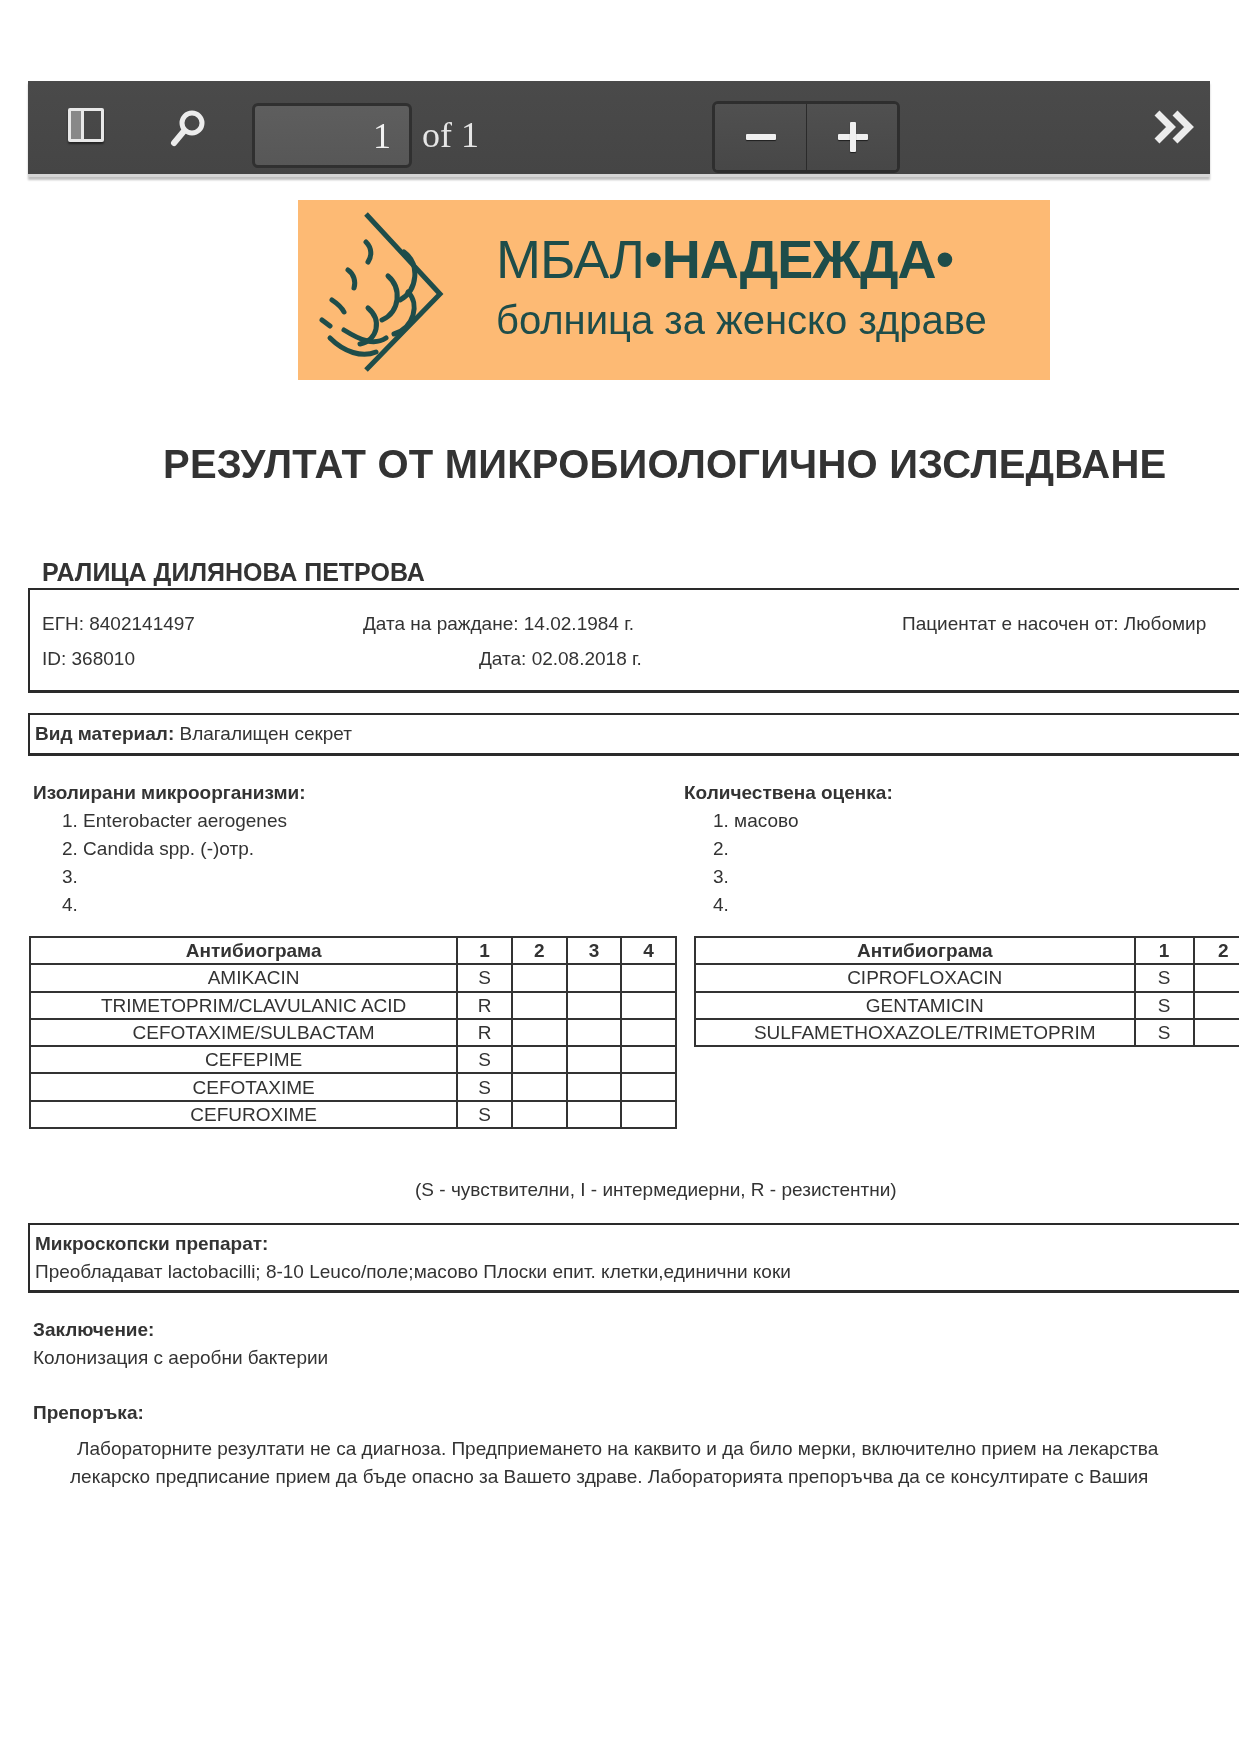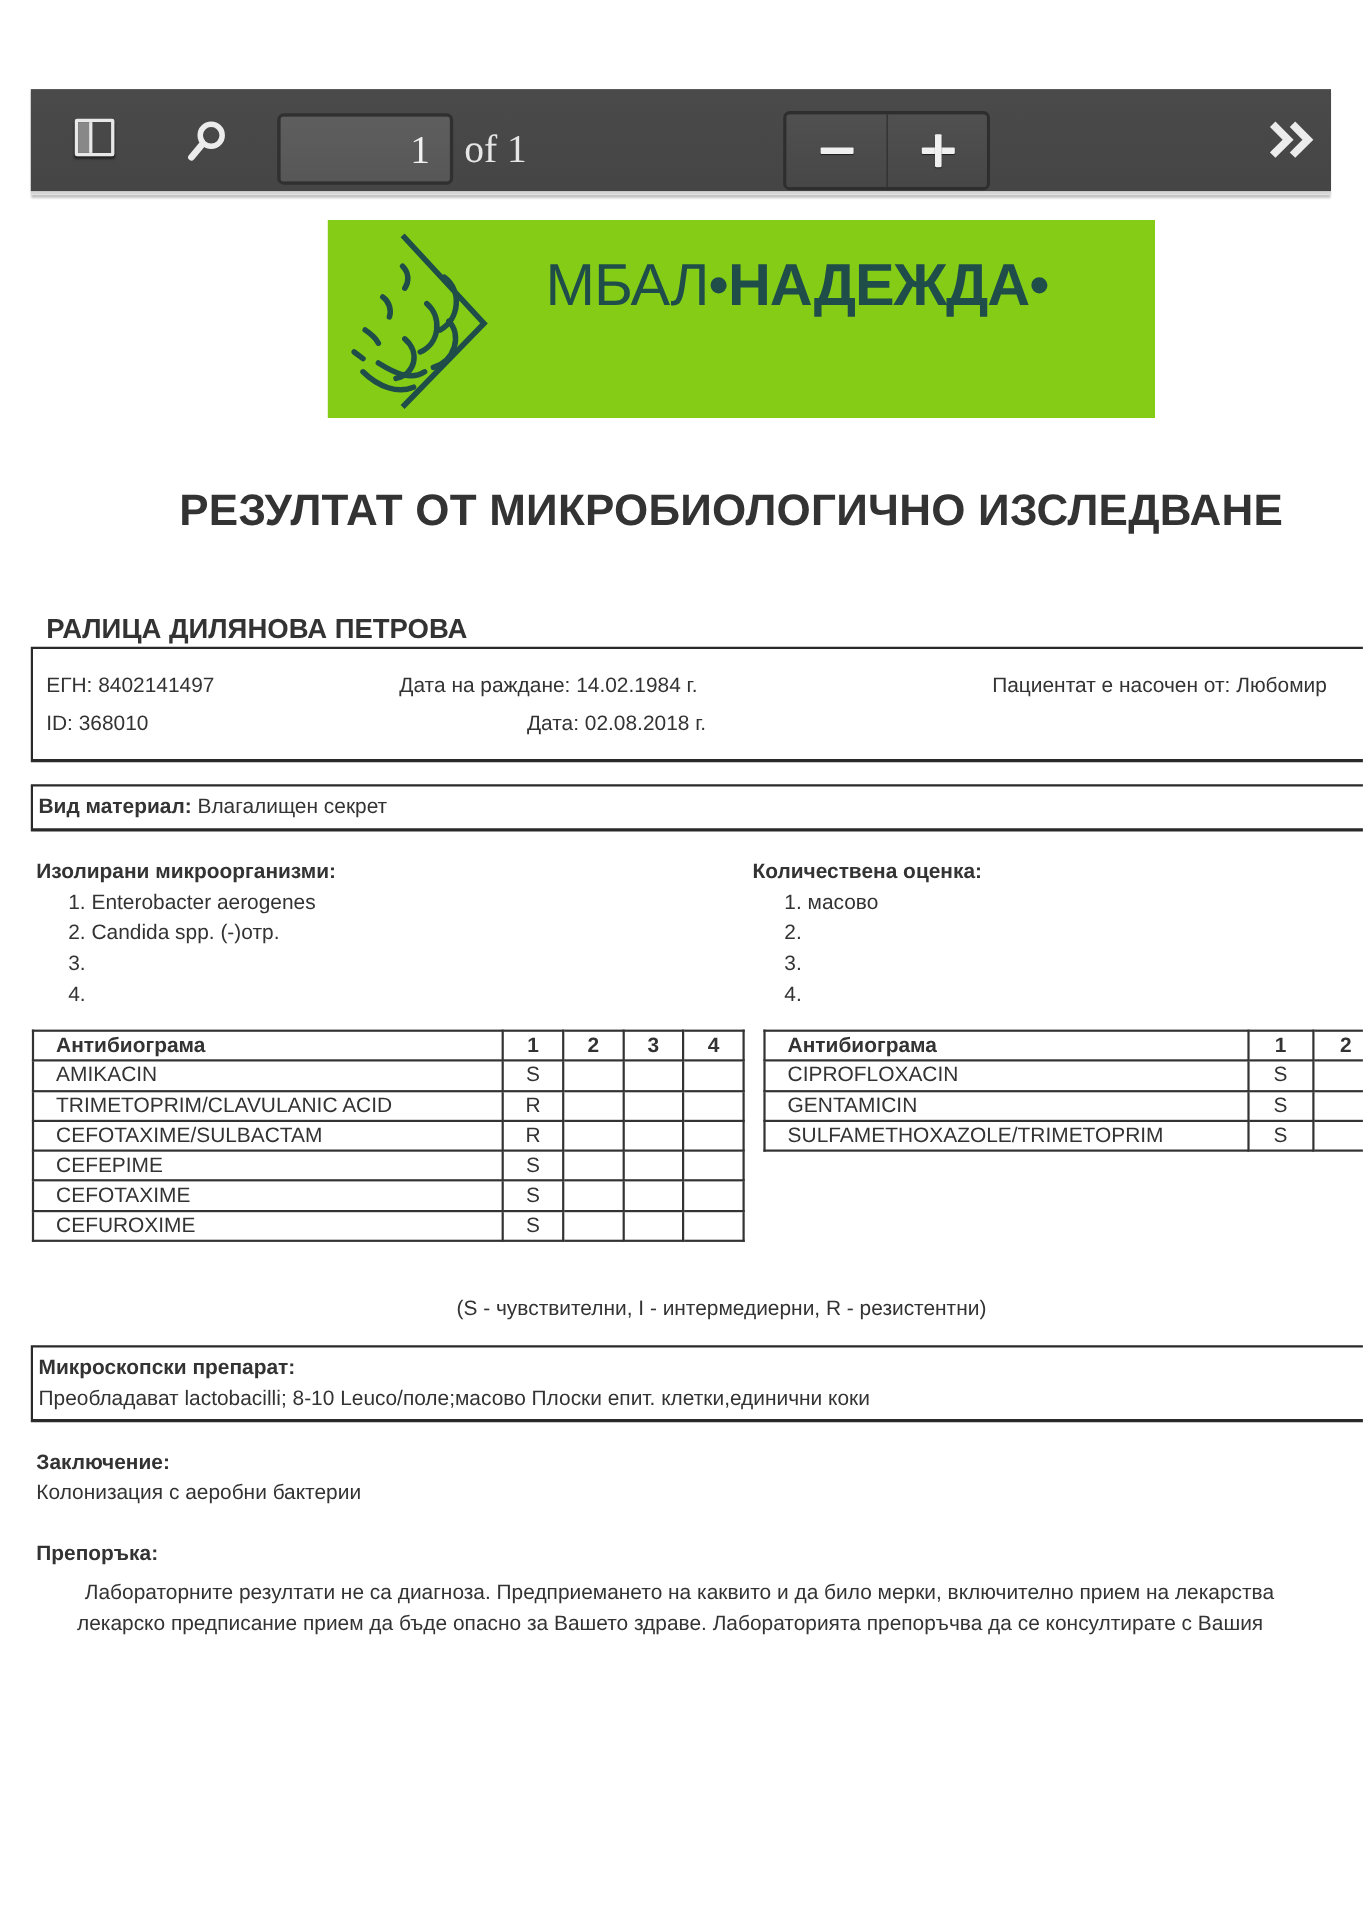--- a/index.html
+++ b/index.html
@@ -35,38 +35,38 @@
   }
   .zoom-btn { position:absolute; top:0; height:66px; width:91px; cursor:pointer; background:linear-gradient(#505050,#474747); }
   .zoom-out { left:0; }
   .zoom-in { left:92px; }
   .zoom-sep { position:absolute; left:91px; top:0; width:2px; height:66px; background:#2a2a2a; }
   .zoom-btn .h { position:absolute; left:31px; top:30px; width:30px; height:6px; background:#f0f0f0; border-radius:1px; box-shadow:0 1px 1px rgba(0,0,0,0.6); }
   .zoom-btn .v { position:absolute; left:43px; top:18px; width:6px; height:30px; background:#f0f0f0; border-radius:1px; box-shadow:0 1px 1px rgba(0,0,0,0.6); }
   .more-btn { left:1125px; top:26px; width:46px; height:40px; cursor:pointer; }
 
   
-  .logo { position:absolute; left:298px; top:200px; width:752px; height:180px; background:#84cc16; }
+  .logo { position:absolute; left:298px; top:200px; width:752px; height:180px; background:#fdba74; }
   .logo-line1 { position:absolute; left:198px; top:28px; font-size:54px; color:#1e4d4a; white-space:nowrap; letter-spacing:-1px; }
   .logo-line1 .thin { font-weight:normal; }
   .logo-line1 .bold { font-weight:bold; }
   .logo-line2 { position:absolute; left:198px; top:98px; font-size:40px; color:#1e4d4a; white-space:nowrap; }
 
   
   .doc-title { position:absolute; left:163px; top:442px; font-size:40px; font-weight:bold; color:#333; white-space:nowrap; letter-spacing:0.2px; }
   .patient-name { position:absolute; left:42px; top:558px; font-size:25px; font-weight:bold; color:#333; white-space:nowrap; }
   .info-box { position:absolute; left:28px; top:588px; width:1240px; height:105px; border:2px solid #2a2a2a; border-top-width:2px; border-bottom-width:3px; box-sizing:border-box; }
   .txt { position:absolute; font-size:19px; color:#333; white-space:nowrap; }
   .material-box { position:absolute; left:28px; top:713px; width:1240px; height:43px; border:2px solid #2a2a2a; border-bottom-width:3px; box-sizing:border-box; }
   .bold { font-weight:bold; }
 
   .list-item { position:absolute; font-size:19px; color:#333; white-space:nowrap; }
 
   table.ab { position:absolute; border-collapse:collapse; font-size:19px; color:#333; }
-  table.ab td, table.ab th { border:2px solid #333; height:25.3px; padding:0 0 0 20px; text-align:left; font-weight:normal; white-space:nowrap; line-height:25px; }
+  table.ab td, table.ab th { border:2px solid #333; height:25.3px; padding:0 0 0 20px; text-align:center; font-weight:normal; white-space:nowrap; line-height:25px; }
   table.ab th { font-weight:bold; }
   table.ab td.c, table.ab th.c { text-align:center; padding:0; }
 
   .legend { position:absolute; left:415px; top:1179px; font-size:19px; color:#333; white-space:nowrap; }
   .micro-box { position:absolute; left:28px; top:1223px; width:1240px; height:70px; border:2px solid #2a2a2a; border-bottom-width:3px; box-sizing:border-box; }
 </style>
 </head>
 <body>
 
 <div class="toolbar">
@@ -113,20 +113,21 @@
       <path d="M22,126 C36,140 54,146 68,140"></path>
       <path d="M58,30 C64,36 64,44 60,50"></path>
       <path d="M40,58 C46,62 48,70 46,76"></path>
       <path d="M24,88 C30,92 34,96 36,100"></path>
       <path d="M14,108 L22,114"></path>
     </g>
   </svg>
   <div class="logo-line1">
     <span class="thin">МБАЛ</span><span>•</span><span class="bold">НАДЕЖДА</span><span>•</span>
   </div>
+  <div class="logo-line2">болница за женско здраве</div>
 </div>
 
 <div class="doc-title">РЕЗУЛТАТ ОТ МИКРОБИОЛОГИЧНО ИЗСЛЕДВАНЕ</div>
 <div class="patient-name">РАЛИЦА ДИЛЯНОВА ПЕТРОВА</div>
 
 <div class="info-box">
   <span class="txt" style="left:12px;top:23px">ЕГН: 8402141497</span>
   <span class="txt" style="left:333px;top:23px">Дата на раждане: 14.02.1984 г.</span>
   <span class="txt" style="left:872px;top:23px">Пациентат е насочен от: Любомир</span>
   <span class="txt" style="left:12px;top:58px">ID: 368010</span>

